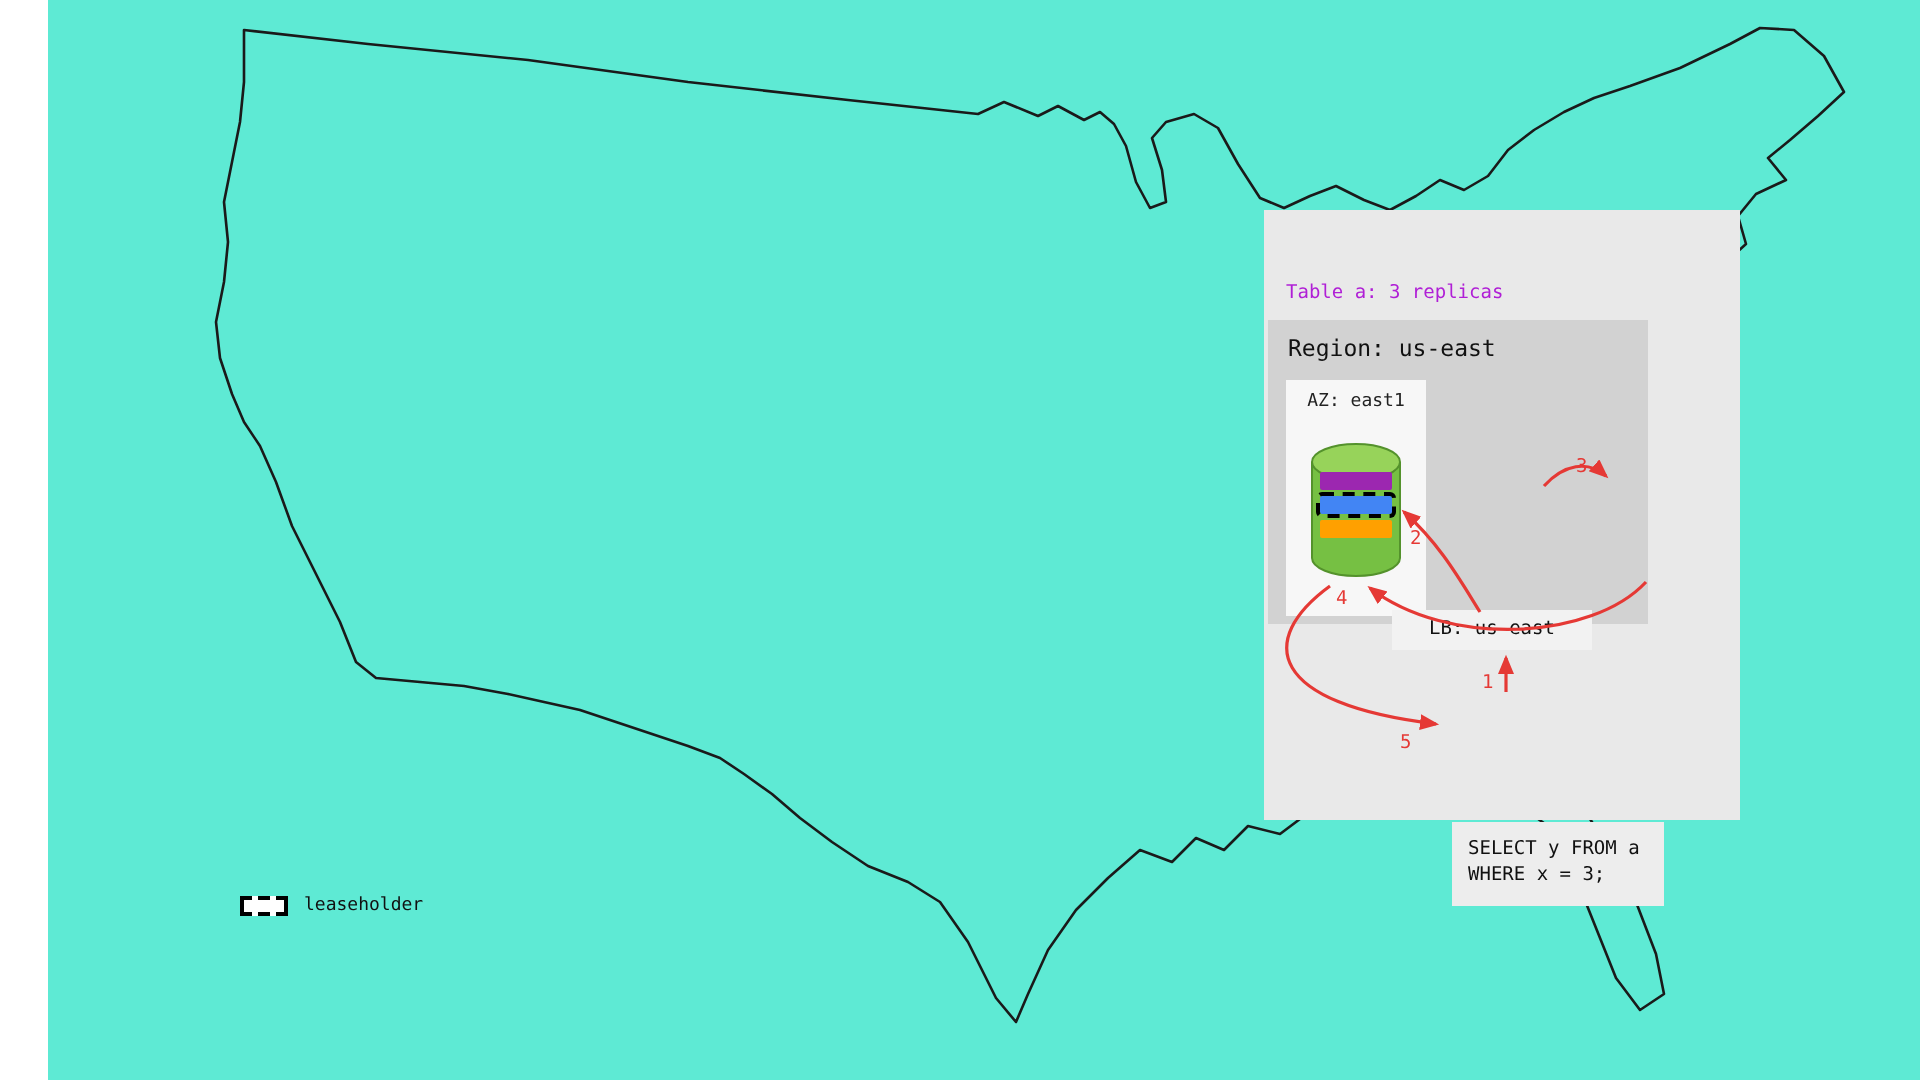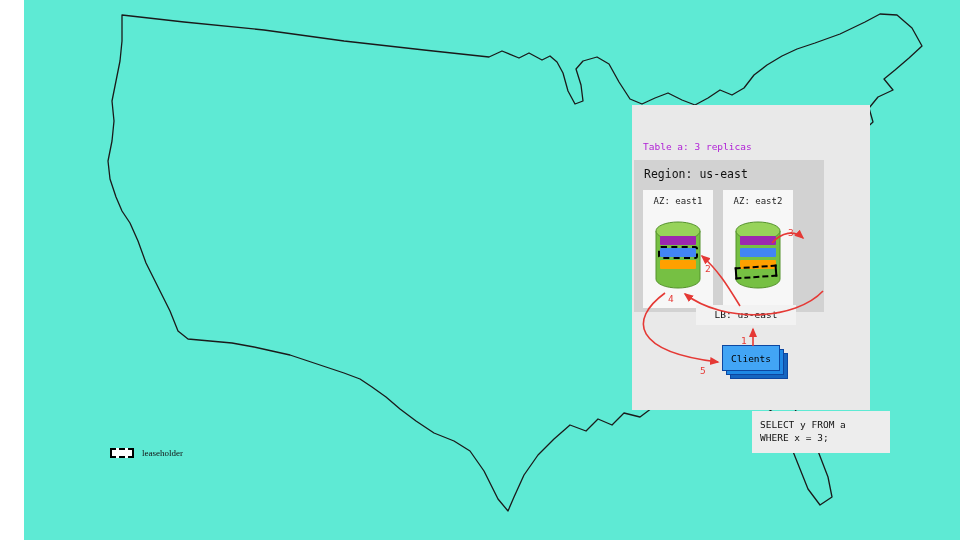--- a/index.html
+++ b/index.html
@@ -10,21 +10,21 @@
   .us-map { position:absolute; left:0; top:0; z-index:0; }
 
   
   .panel { position:absolute; left:608px; top:105px; width:238px; height:305px; background:#e9e9e9; z-index:1; }
   .legend { position:absolute; left:11px; top:7px; font-size:9.5px; line-height:14px; white-space:pre; }
   .legend-item { display:block; }
 
   .region { position:absolute; left:2px; top:55px; width:190px; height:152px; background:#d2d2d2; }
   .region-title { position:absolute; left:10px; top:7px; font-size:11.5px; color:#111; letter-spacing:0; }
 
-  .az-row { position:absolute; left:9px; top:30px; display:flex; gap:10px; }
+  .az-row { position:absolute; left:9px; top:30px; display:flex; gap:20px; }
   .az { position:relative; width:70px; height:118px; background:#f7f7f7; }
   .az-label { text-align:center; margin-top:6px; font-size:9px; color:#222; }
   .cyl { position:absolute; left:11px; top:30px; }
 
   .bar { position:absolute; left:17px; width:36px; height:9px; border-radius:1px; }
   .bar.pos-a { top:46px; }
   .bar.pos-b { top:58px; }
   .bar.pos-c { top:70px; }
   .lease { outline:2px dashed #000; outline-offset:0px; }
   .lease-float { position:absolute; left:12px; top:76px; width:42px; height:12px;
@@ -35,25 +35,25 @@
 
   .clients { position:absolute; left:698px; top:345px; width:70px; height:38px; z-index:3; }
   .client-layer { position:absolute; width:58px; height:26px; border:1px solid #0d47a1; }
   .cl3 { left:8px; top:8px; background:#1565c0; }
   .cl2 { left:4px; top:4px; background:#1e88e5; }
   .cl1 { left:0;  top:0;  background:#42a5f5; text-align:center; line-height:26px; font-size:9.5px; color:#000; }
 
   .arrows { position:absolute; left:0; top:0; z-index:5; pointer-events:none; }
   .flow-num { font-family:"DejaVu Sans Mono","Liberation Mono",monospace; font-size:9.5px; }
 
-  .query-box { position:absolute; left:728px; top:411px; width:138px; height:42px; background:#ededed;
+  .query-box { position:absolute; left:702px; top:411px; width:106px; height:42px; background:#ededed;
                padding:7px 8px; font-size:9.5px; line-height:13px; z-index:2; }
 
-  .map-legend { position:absolute; left:86px; top:448px; display:flex; gap:8px;
-                font-size:9px; z-index:2;font-family:Liberation Serif, serif; }
+  .map-legend { position:absolute; left:96px; top:448px; display:flex; gap:8px;
+                font-size:9px; z-index:2; }
   .lease-swatch { width:24px; height:10px; border:2px dashed #000; background:#fff; }
 </style>
 </head>
 <body>
 
 <div class="stage">
 
   <svg class="us-map" width="960" height="540" viewBox="0 0 960 540">
     <path d="M 98,15 L 160,22 L 240,30 L 320,41 L 400,50 L 465,57
          L 478,51 L 495,58 L 505,53 L 518,60 L 526,56 L 533,62
@@ -92,44 +92,28 @@
           <div class="az-label">AZ: east1</div>
           <svg class="cyl" width="48" height="72" viewBox="0 0 48 72">
             <path d="M2,11 L2,59 A22,9 0 0 0 46,59 L46,11" fill="#76c043" stroke="#54922c" stroke-width="1"></path>
             <ellipse cx="24" cy="11" rx="22" ry="9" fill="#97d35a" stroke="#54922c" stroke-width="1"></ellipse>
           </svg>
           <div class="bar pos-a" style="background: rgb(156, 39, 176);"></div>
           <div class="bar pos-b lease" style="background: rgb(66, 133, 244);"></div>
           <div class="bar pos-c" style="background: rgb(255, 160, 0);"></div>
         </div>
 
-        <div class="az">
-          <div class="az-label">AZ: east2</div>
-          <svg class="cyl" width="48" height="72" viewBox="0 0 48 72">
-            <path d="M2,11 L2,59 A22,9 0 0 0 46,59 L46,11" fill="#76c043" stroke="#54922c" stroke-width="1"></path>
-            <ellipse cx="24" cy="11" rx="22" ry="9" fill="#97d35a" stroke="#54922c" stroke-width="1"></ellipse>
-          </svg>
-          <div class="bar pos-a" style="background: rgb(156, 39, 176);"></div>
-          <div class="bar pos-b" style="background: rgb(66, 133, 244);"></div>
-          <div class="bar pos-c" style="background: rgb(255, 160, 0);"></div>
-          <div class="lease-float"></div>
-        </div>
 
 
       </div>
     </div>
   </div>
 
   <div class="lb">LB: us-east</div>
 
-  <div class="clients">
-    <div class="client-layer cl3"></div>
-    <div class="client-layer cl2"></div>
-    <div class="client-layer cl1">Clients</div>
-  </div>
 
   <svg class="arrows" width="960" height="540" viewBox="0 0 960 540">
     <defs>
       <marker id="ah" markerWidth="8" markerHeight="8" refX="5" refY="2.5" orient="auto">
         <path d="M0,0 L6,2.5 L0,5 Z" fill="#e53935"></path>
       </marker>
     </defs>
     <path d="M 729,346 L 729,329" fill="none" stroke="#e53935" stroke-width="1.6" marker-end="url(#ah)"></path>
     <path d="M 716,306 C 706,290 696,272 678,256" fill="none" stroke="#e53935" stroke-width="1.6" marker-end="url(#ah)"></path>
     <path d="M 748,243 C 758,232 770,230 779,238" fill="none" stroke="#e53935" stroke-width="1.6" marker-end="url(#ah)"></path>

